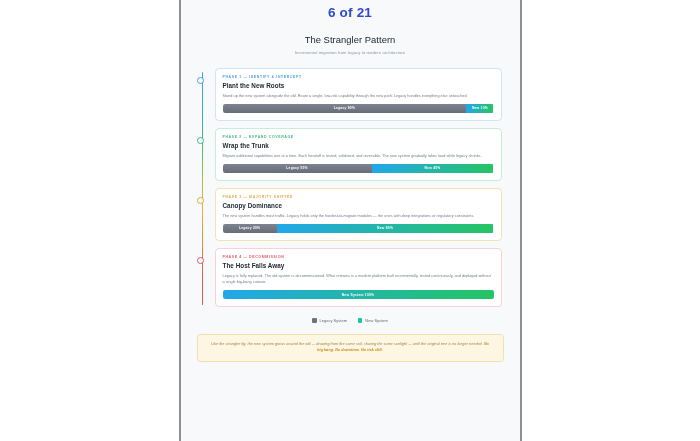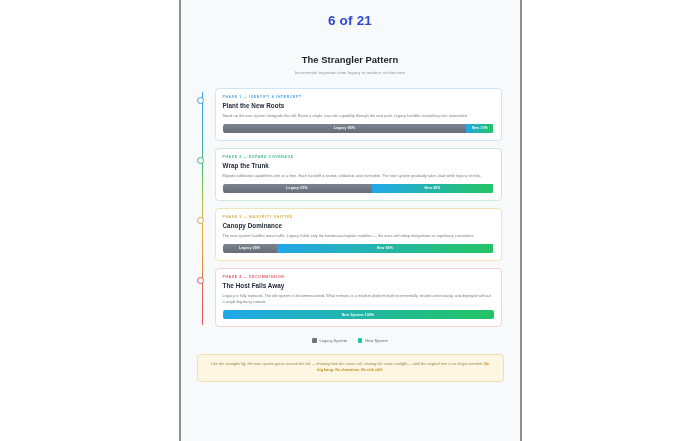--- a/index.html
+++ b/index.html
@@ -41,29 +41,28 @@
   }
 
   
   .slide-counter {
     text-align: center;
     color: #2f49d1;
     font-size: 13.5px;
     font-weight: 700;
     letter-spacing: 0.2px;
     padding-top: 5px;
-    margin-top: 8px;
   }
   .deck-title {
     text-align: center;
     color: #17202b;
     font-size: 9.4px;
-    font-weight: 700;
+    font-weight: 400;
     letter-spacing: 0.05px;
-    margin-top: 26px;
+    margin-top: 14px;
   }
   .deck-subtitle {
     text-align: center;
     color: #8d949d;
     font-size: 4.1px;
     font-weight: 400;
     letter-spacing: 0.12px;
     margin-top: 4.5px;
   }
 

